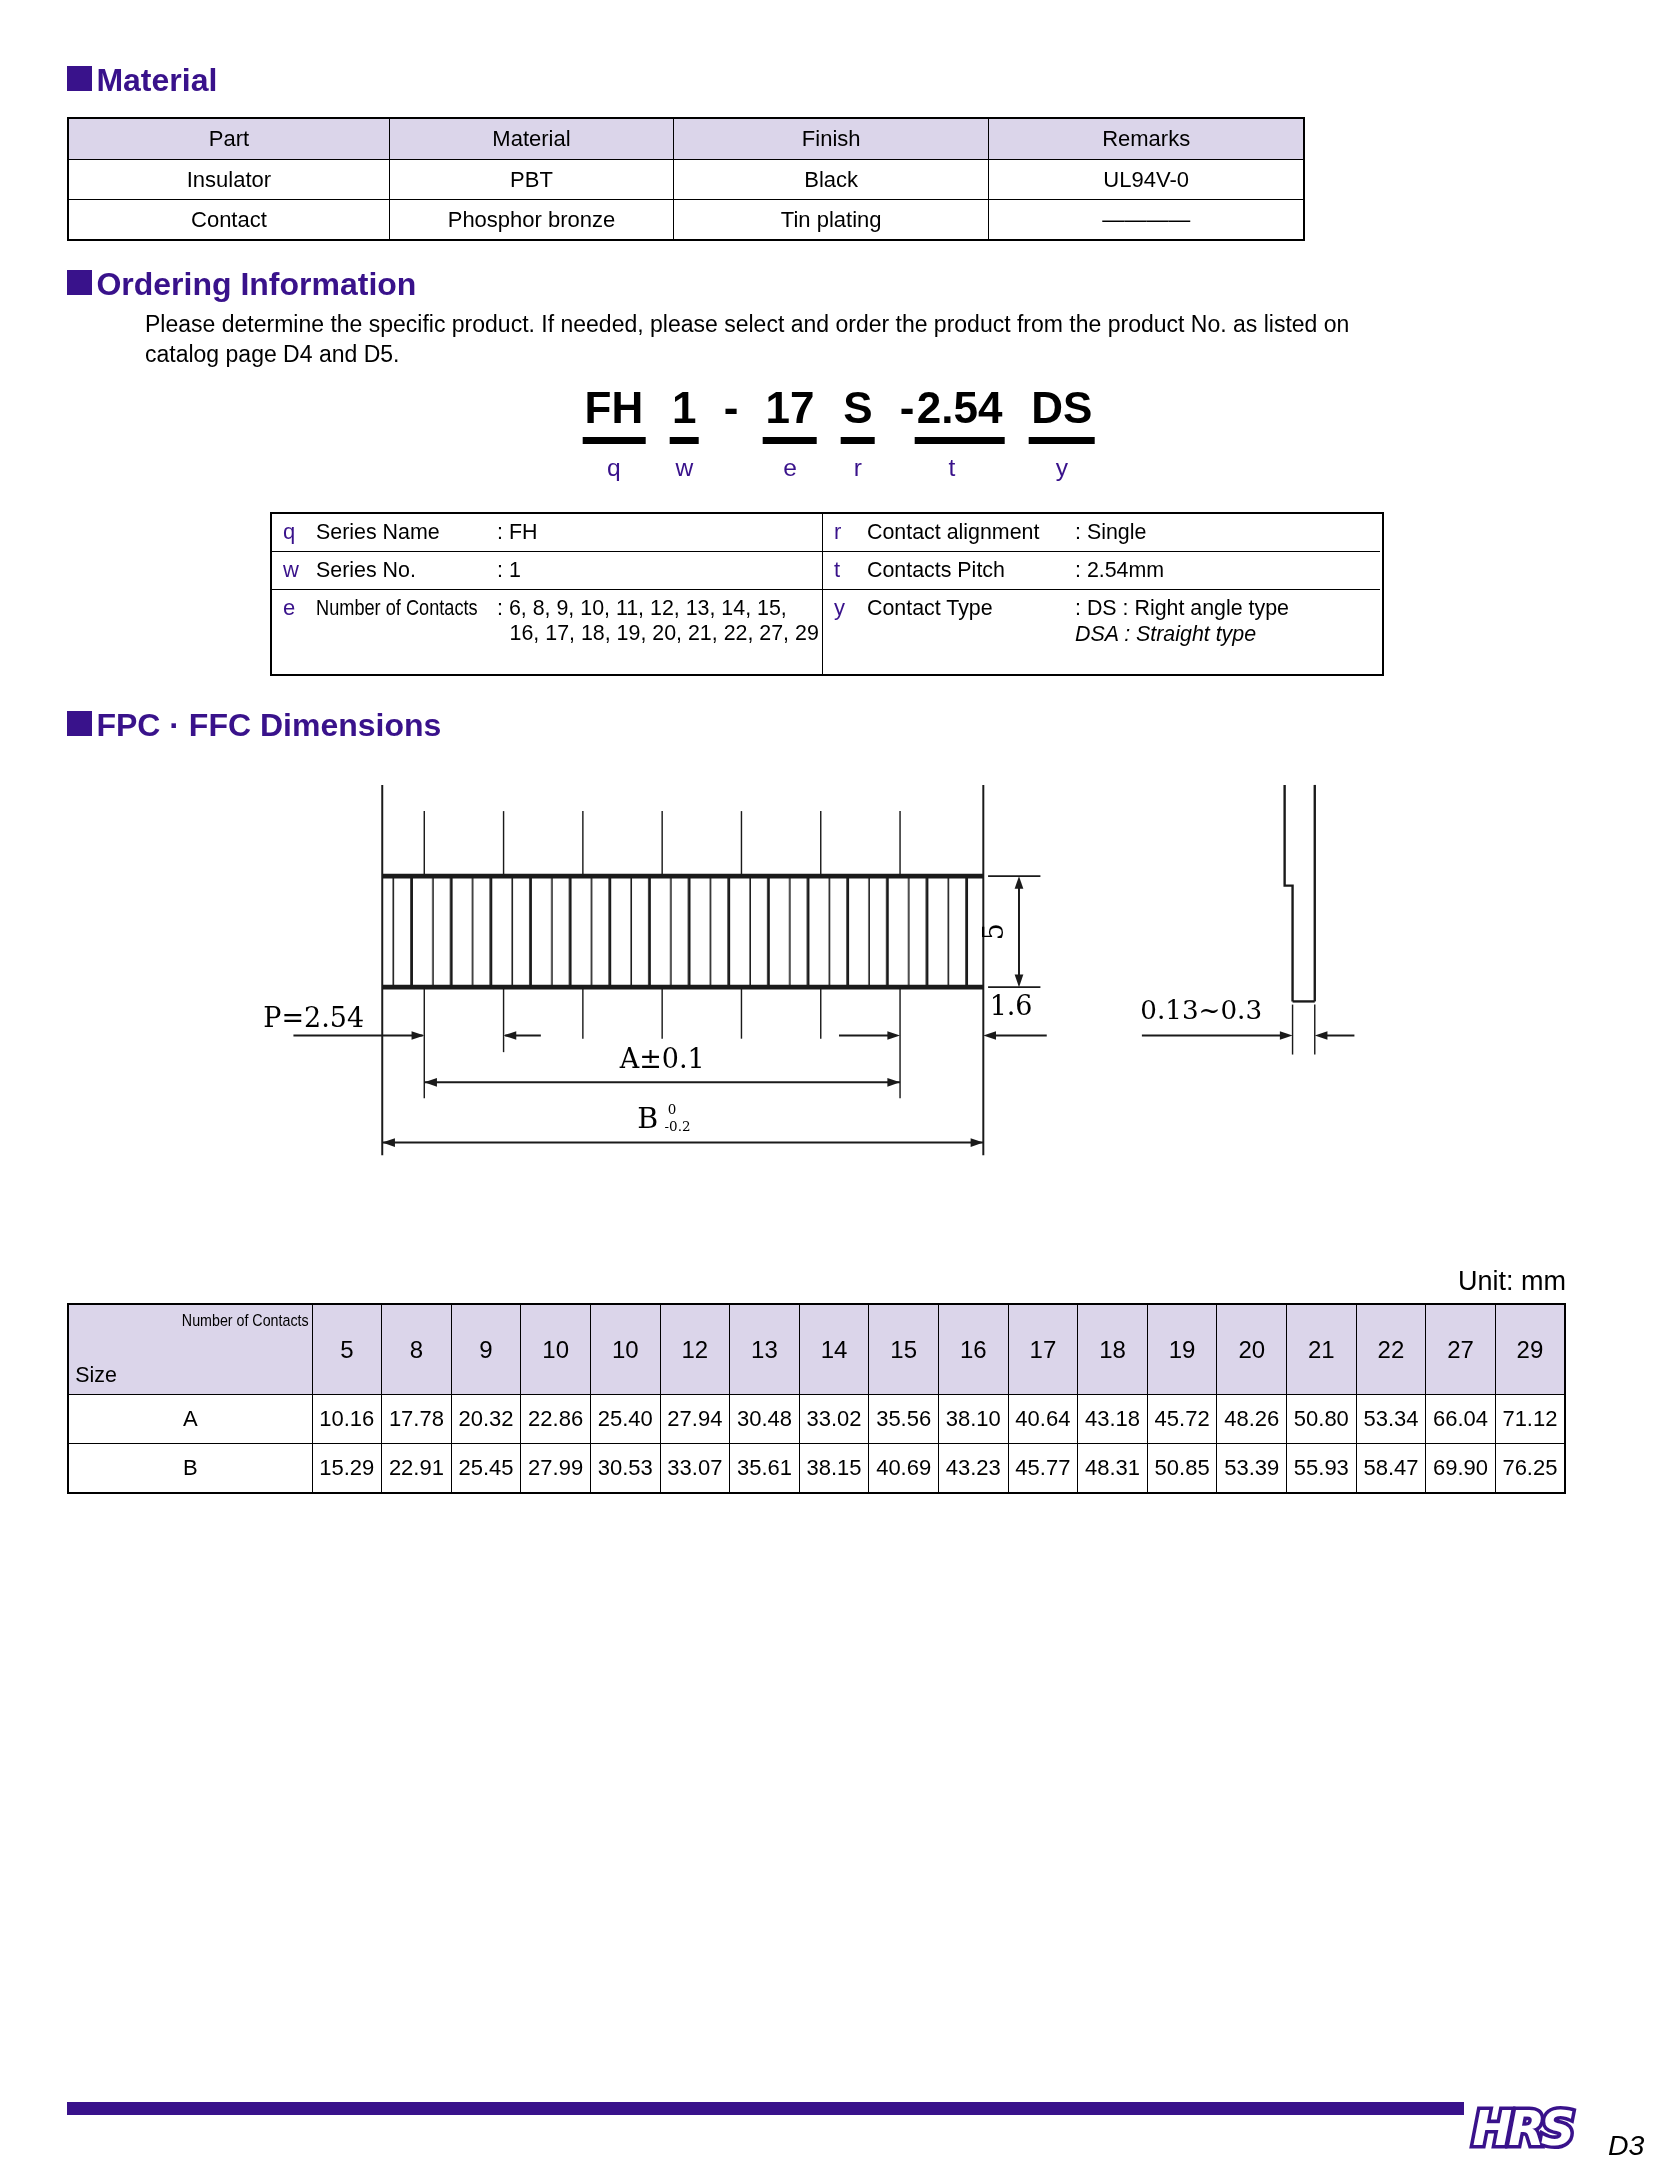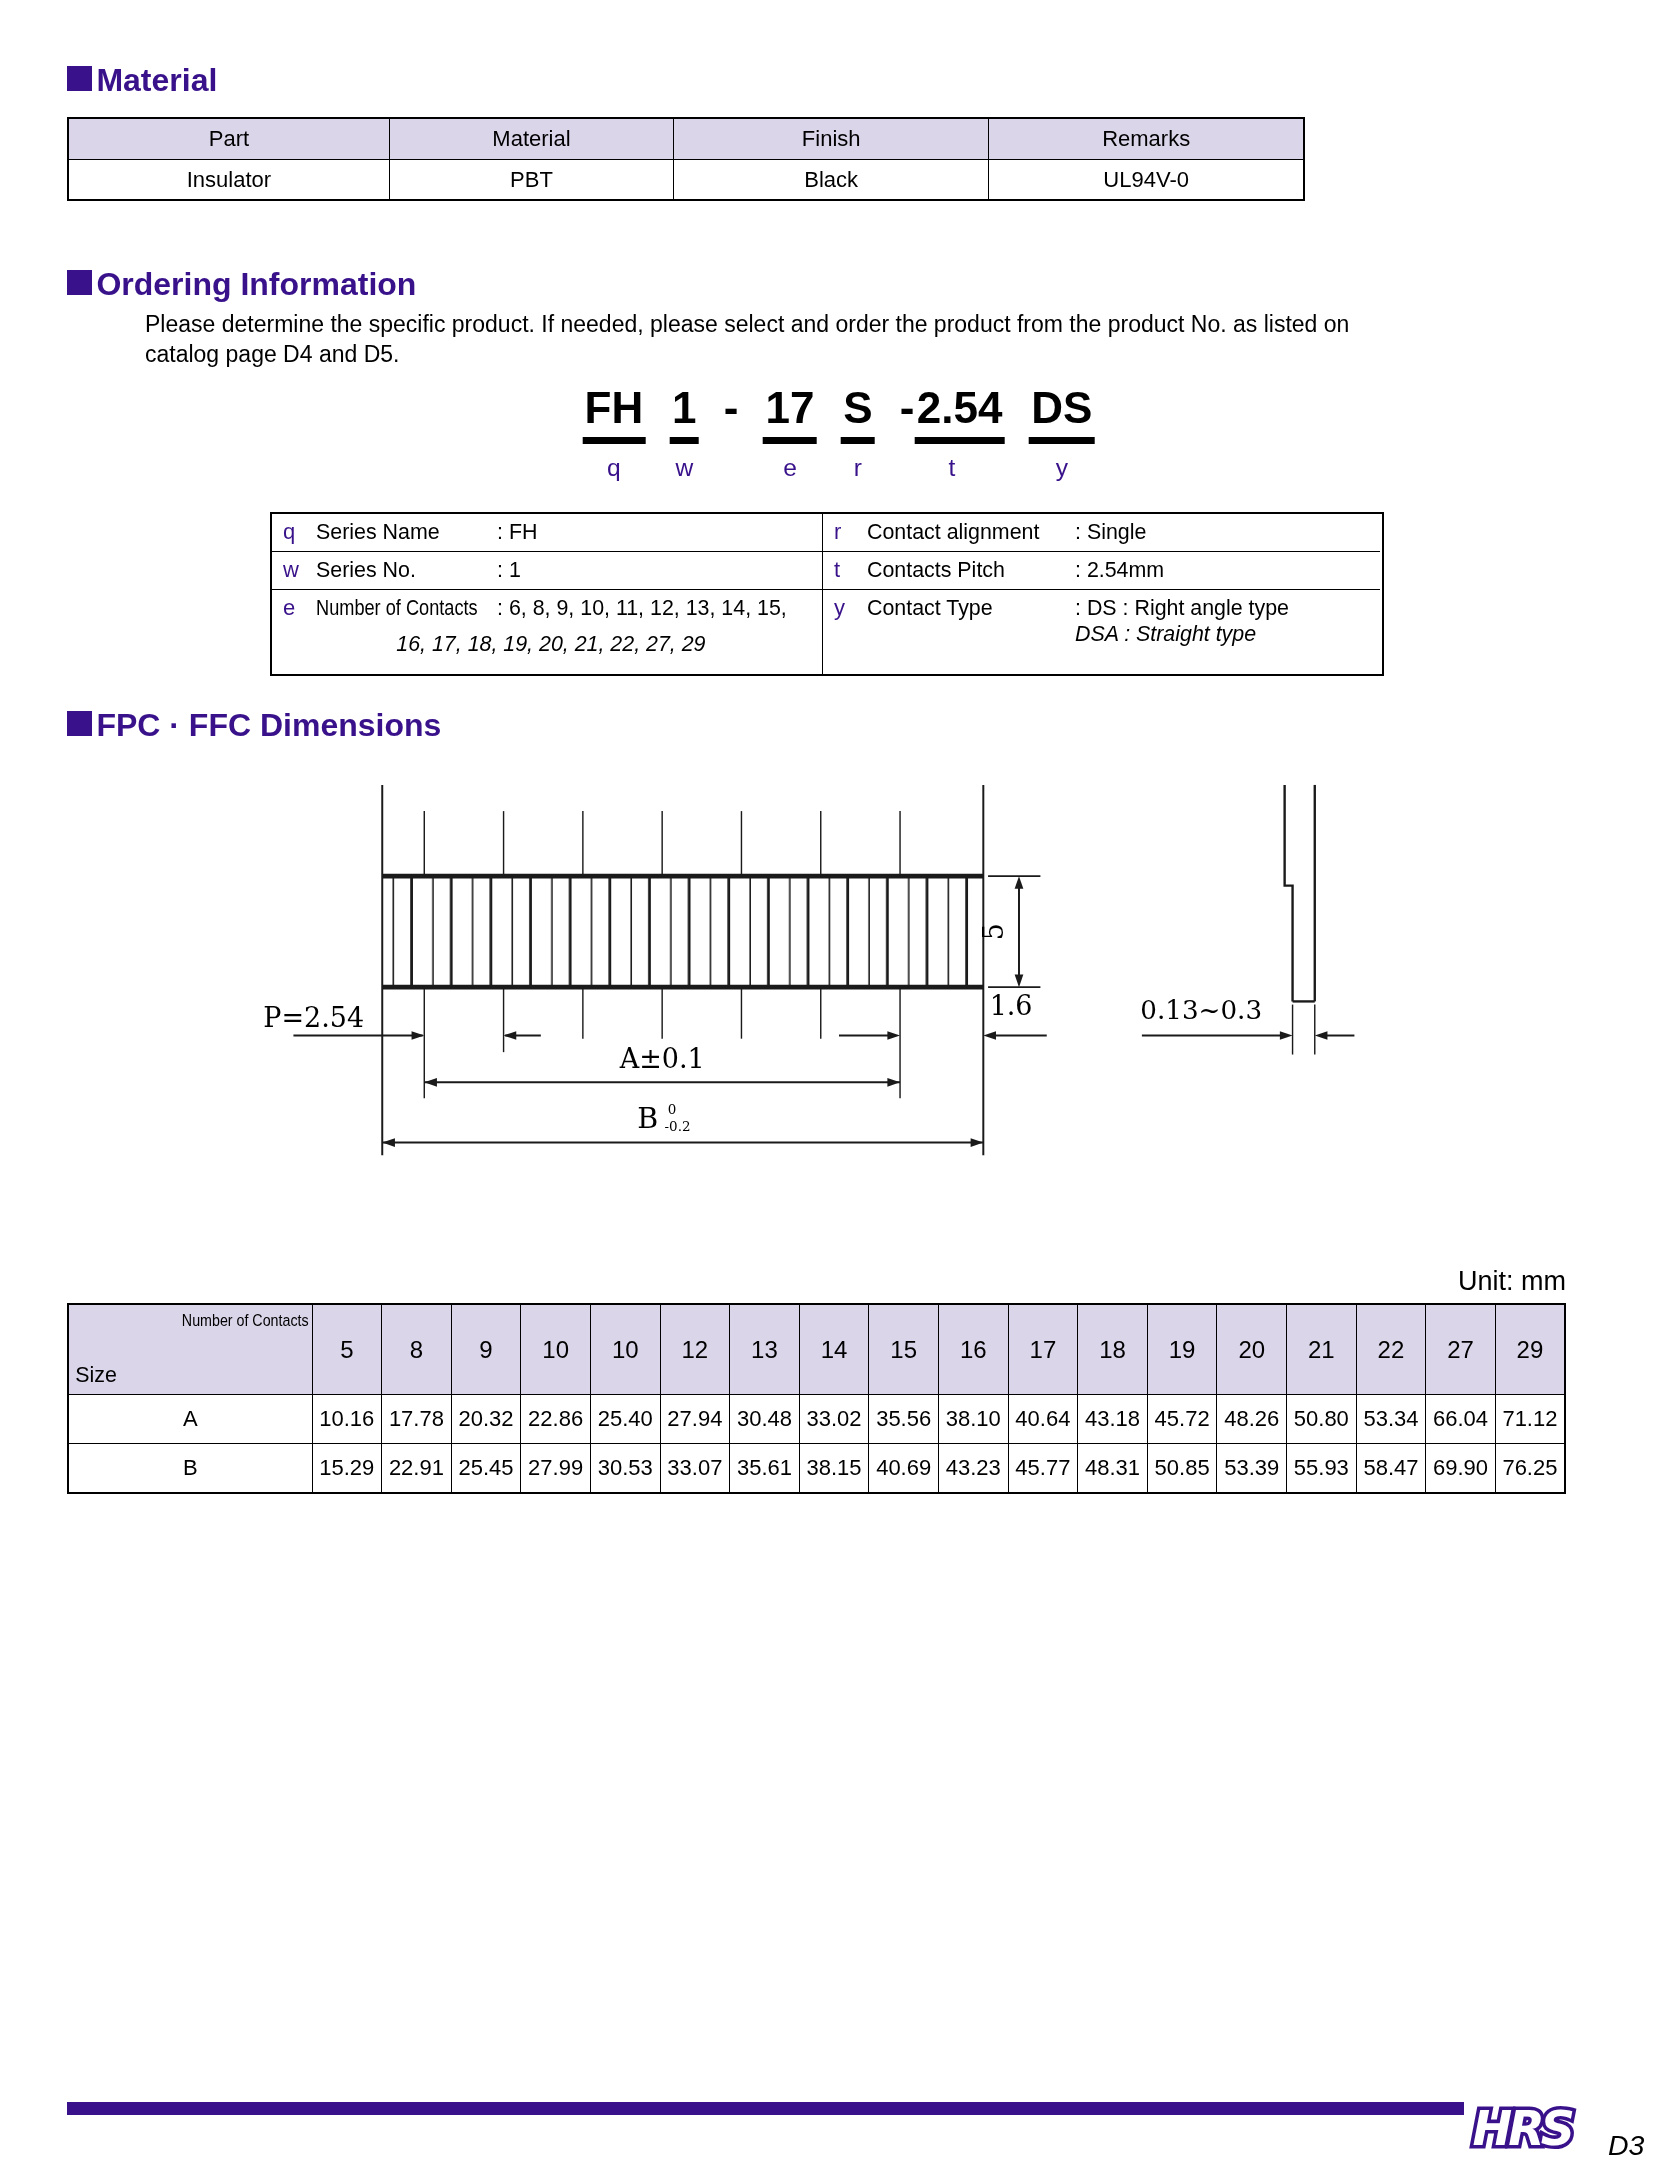--- a/index.html
+++ b/index.html
@@ -30,21 +30,21 @@
   .legend{position:absolute;left:270px;top:512px;width:1110px;border:2.4px solid #000;display:grid;
           grid-template-columns:551px 557px;grid-template-rows:38px 38px 84px;font-size:21.4px;}
   .legend .cell{border-bottom:1.6px solid #000;display:block;padding:4.8px 0 0 11px;box-sizing:border-box;}
   .legend .cl{border-right:1.6px solid #000;}
   .legend .rowlast{border-bottom:none;}
   .lg-line{display:flex;align-items:baseline;white-space:nowrap;}
   .lg-k{color:var(--purple);width:33px;flex:0 0 33px;font-size:22px;}
   .lg-lb{width:181px;flex:0 0 181px;}
   .lg-lb-r{width:208px;flex:0 0 208px;}
   .cond{display:inline-block;transform:scaleX(0.85);transform-origin:left center;white-space:nowrap;}
-  .lg-line2-left{text-align:center;padding-right:3.2px;margin-top:11px;font-style:italic;}
+  .lg-line2-left{text-align:right;padding-right:3.2px;margin-top:0;}
   .lg-line2-right{padding-left:241px;margin-top:1px;font-style:italic;}
   
   .drawing{position:absolute;left:230px;top:765px;}
   
   .unit{position:absolute;right:111px;top:1266px;font-size:27px;}
   table.sz{position:absolute;left:67px;top:1303px;width:1499px;border-collapse:collapse;table-layout:fixed;border:2.4px solid #000;}
   table.sz td{border:1.6px solid #000;text-align:center;font-size:22px;padding:0;}
   table.sz tr.hd td{background:var(--lav);height:89px;font-size:24px;}
   table.sz tr.dt td{height:48px;}
   td.diag{position:relative;background:
@@ -77,20 +77,26 @@
       <td>Part</td>
       <td>Material</td>
       <td>Finish</td>
       <td>Remarks</td>
     </tr>
     <tr>
       <td>Insulator</td>
       <td>PBT</td>
       <td>Black</td>
       <td>UL94V-0</td>
+    </tr>
+    <tr>
+      <td>Contact</td>
+      <td>Phosphor bronze</td>
+      <td>Tin plating</td>
+      <td>————</td>
     </tr>
   </tbody>
     </table>
 
   <div class="sec-title" style="top:266px;">
     <span class="sq"></span><span>Ordering Information</span>
   </div>
 
   <div class="intro">
     <div>Please determine the specific product. If needed, please select and order the product from the product No. as listed on</div>

